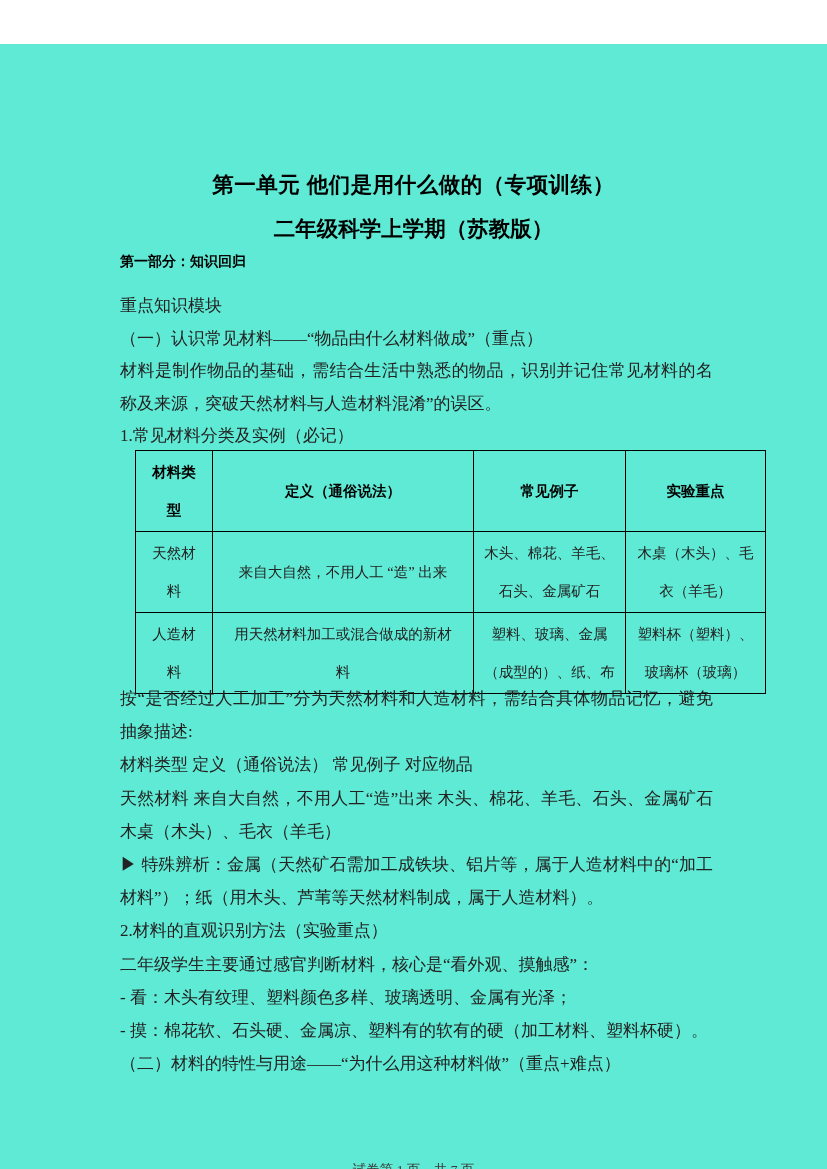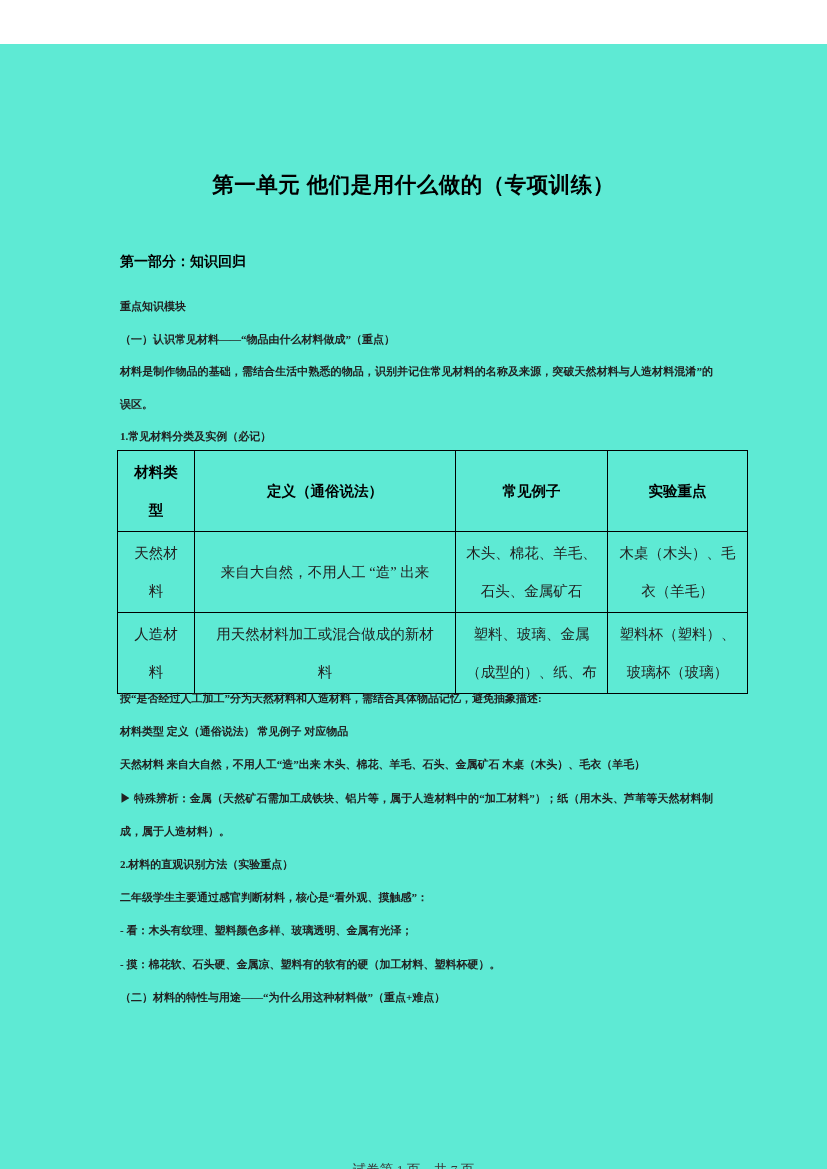--- a/index.html
+++ b/index.html
@@ -40,34 +40,33 @@
     font-size: 14px;
     color: #000000;
   }
   .intro-block {
     position: absolute;
     top: 246px; left: 120px;
     width: 593px;
   }
   .intro-block p, .after-block p {
     margin: 0;
-    font-size: 11px;
+    font-size: 17px;
     text-align: justify;
-    font-weight: bold;
   }
   .intro-block p { line-height: 32.5px; }
   .after-block {
     position: absolute;
     top: 638px; left: 120px;
     width: 593px;
   }
   .after-block p { line-height: 33.2px; }
   .materials-table {
     position: absolute;
-    top: 406px; left: 117px;
+    top: 406px; left: 135px;
     width: 586px;
     border-collapse: collapse;
     table-layout: fixed;
     border-radius: 7px;
   }
   .materials-table th, .materials-table td {
     border: 1px solid #000000;
     vertical-align: middle;
     padding: 2px 5px;
     white-space: pre-line;
@@ -96,20 +95,21 @@
     font-size: 13.5px;
     color: #3a3a3a;
   }
 </style>
 </head>
 <body>
 
 <div class="page">
 
   <div class="doc-title">第一单元 他们是用什么做的（专项训练）</div>
+  <div class="doc-subtitle">二年级科学上学期（苏教版）</div>
   <div class="part-heading">第一部分：知识回归</div>
 
   <div class="intro-block">
     <p>重点知识模块</p>
     <p>（一）认识常见材料——“物品由什么材料做成”（重点）</p>
     <p>材料是制作物品的基础，需结合生活中熟悉的物品，识别并记住常见材料的名称及来源，突破天然材料与人造材料混淆”的误区。</p>
     <p>1.常见材料分类及实例（必记）</p>
   </div>
 
   <table class="materials-table">

